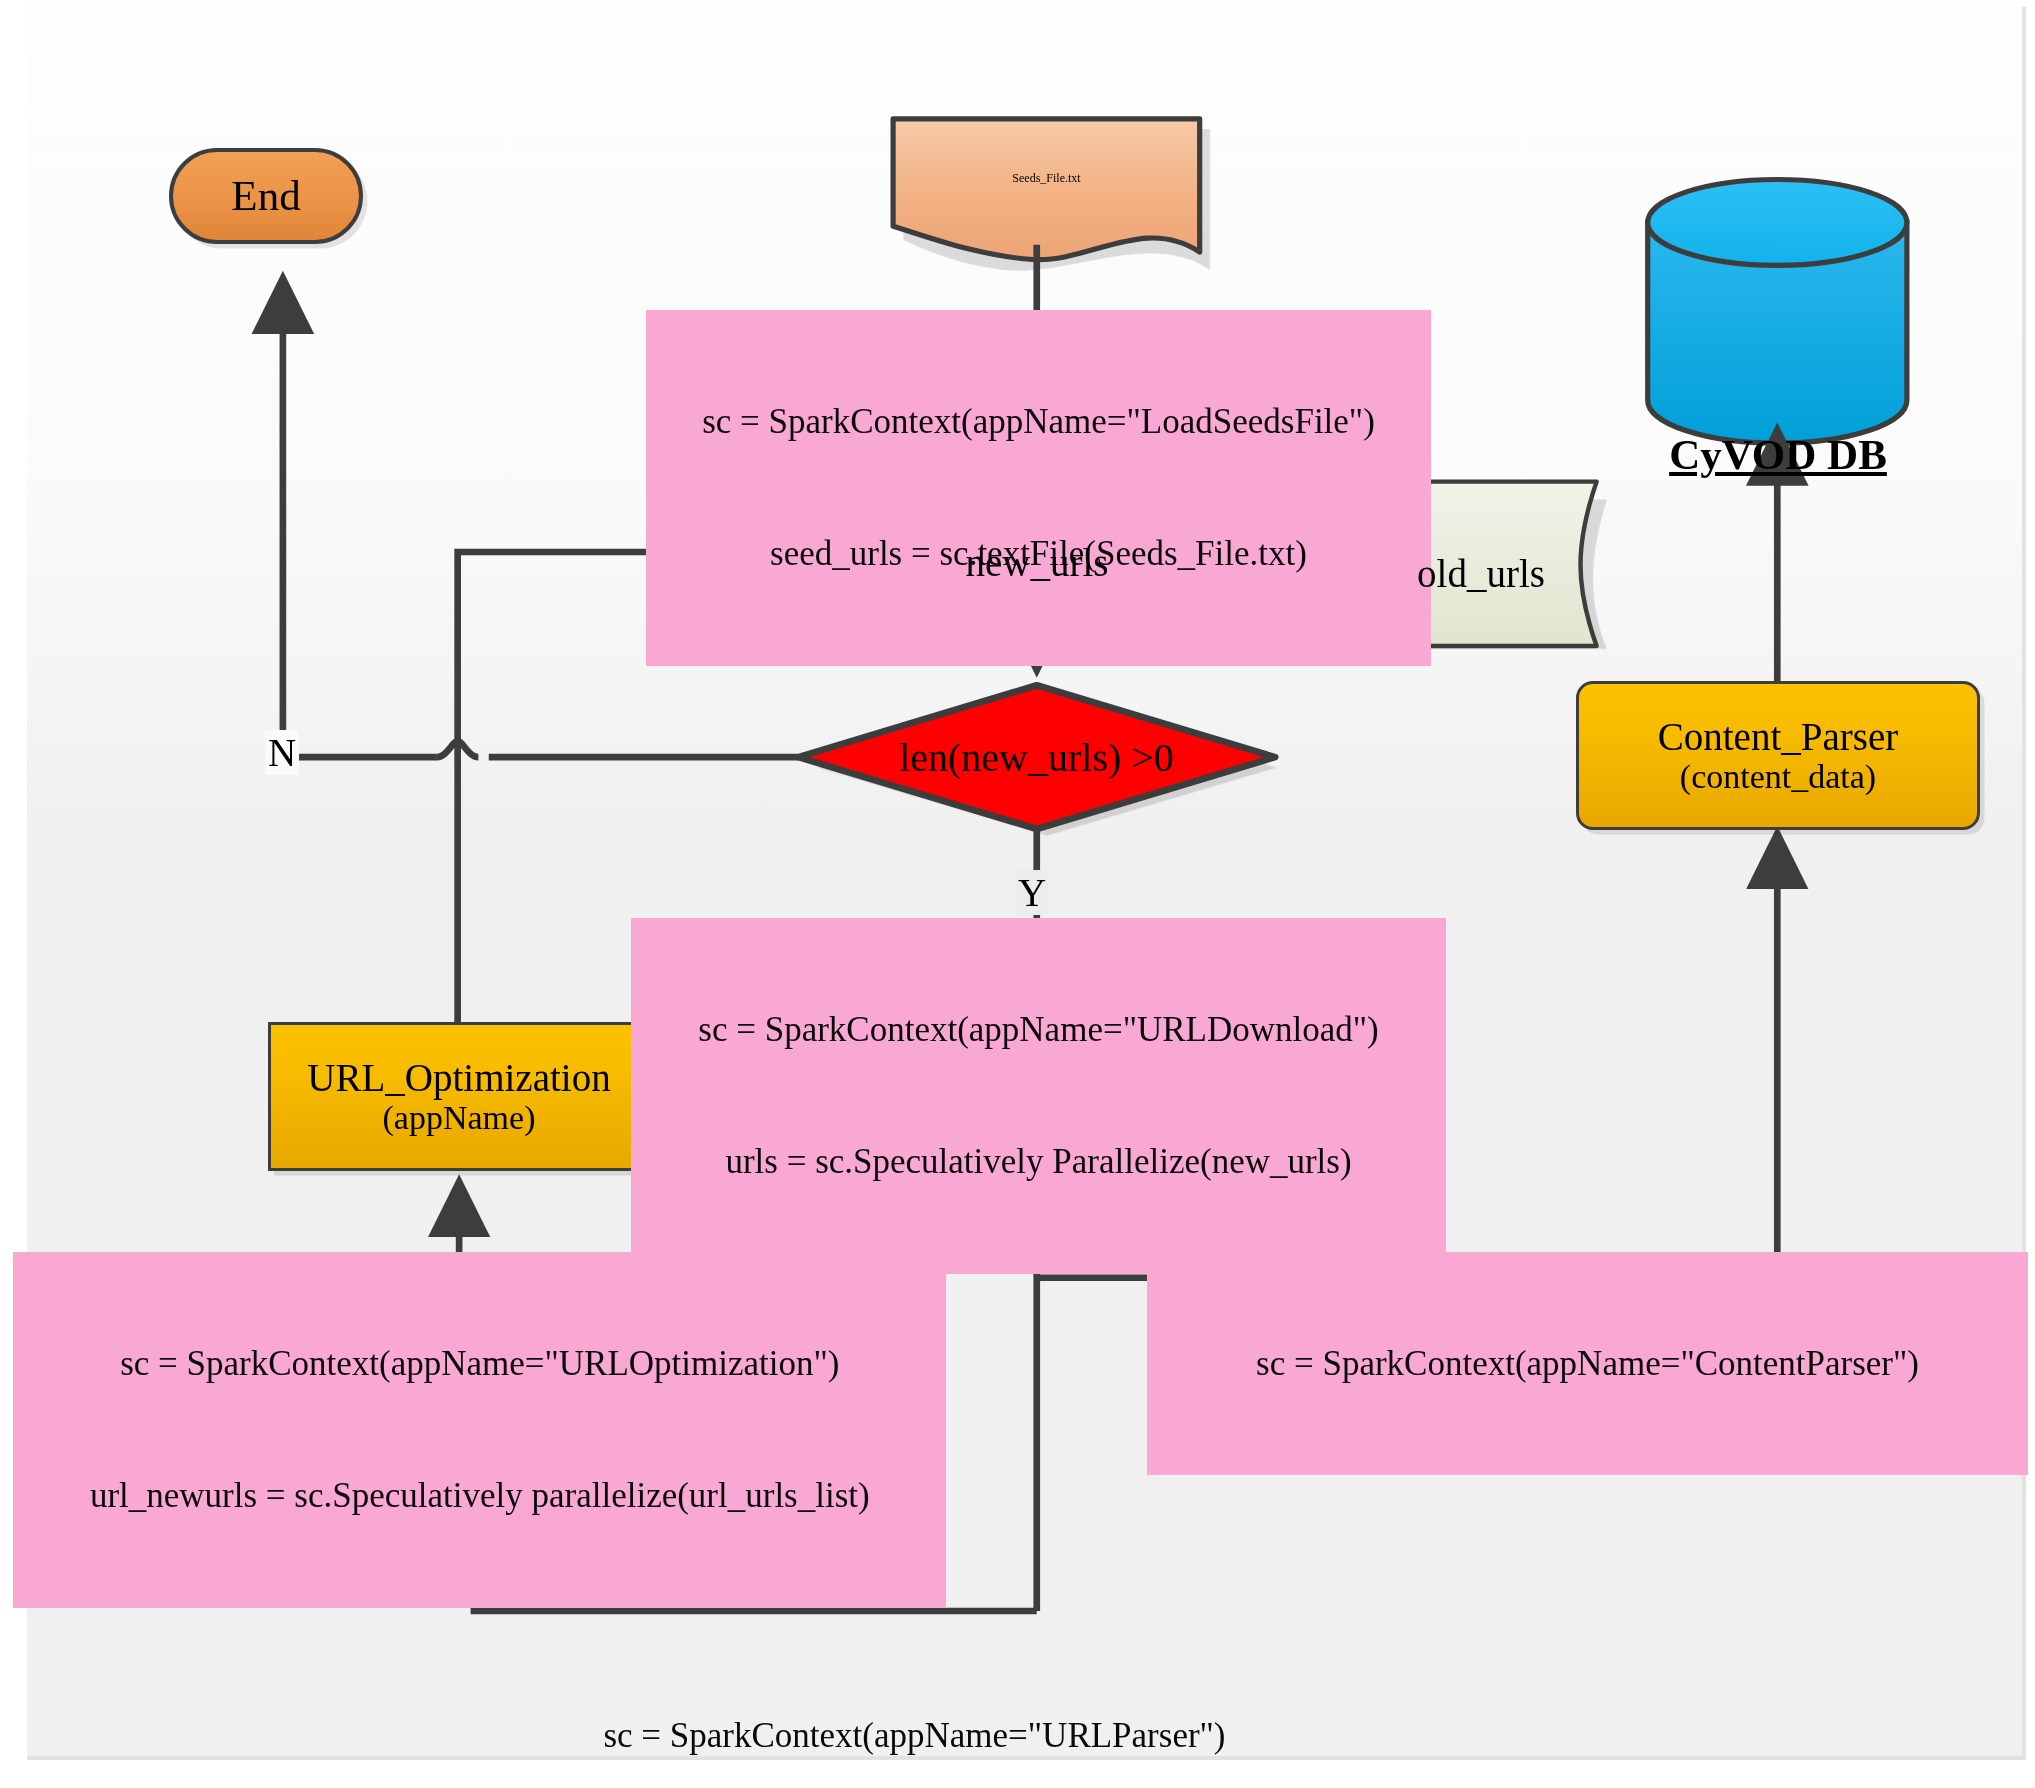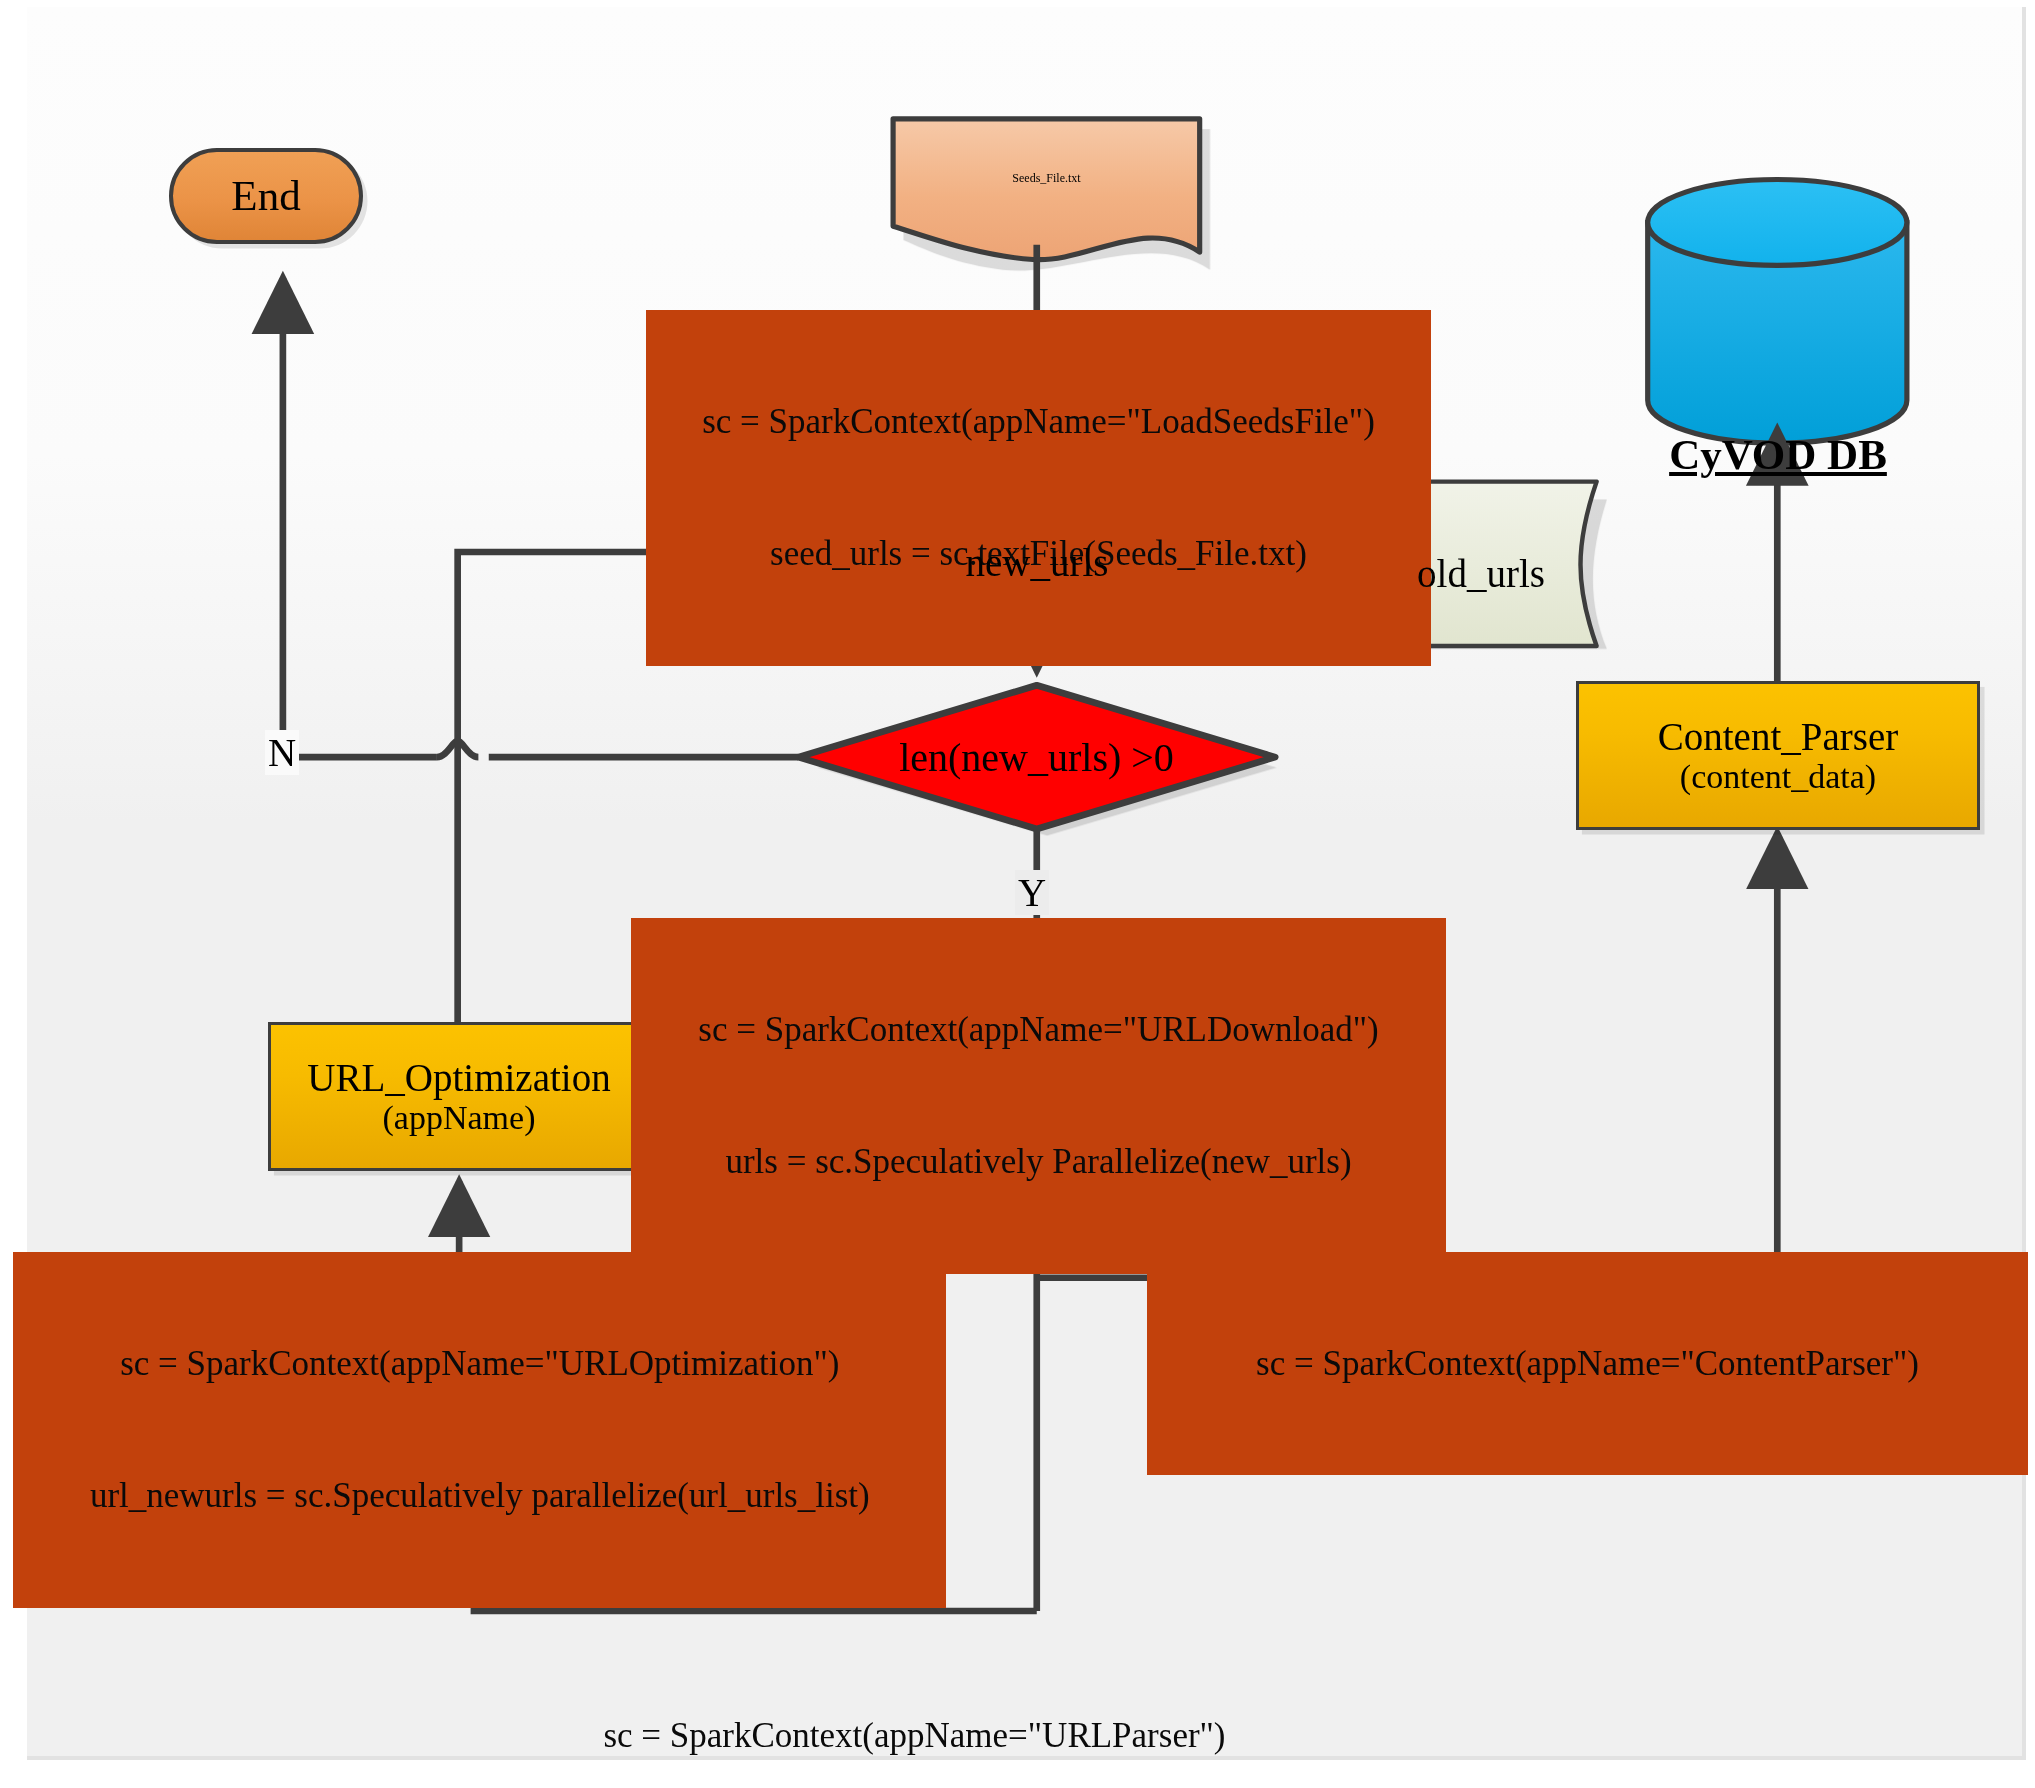--- a/index.html
+++ b/index.html
@@ -55,21 +55,21 @@
   }
 
   .dblabel{
     position:absolute;font-weight:bold;font-size:43px;color:#000;
     text-align:center;
     text-decoration:underline;
   }
 
   
   .ann{
-    position:absolute;background:#c2410c;color:#0a0a0a;
+    position:absolute;background:#f9a8d4;color:#0a0a0a;
     font-size:35px;line-height:1.26;text-align:center;white-space:pre;
     padding:1.5px 6px;box-sizing:border-box;
   }
 
   .flag{position:absolute;font-size:39px;color:#000;background:#fafafa;padding:0 3px;}
 </style>
 </head>
 <body>
 
 <div id="stage">
@@ -177,21 +177,21 @@
   <div class="node proc" style="left:268px;top:1022px;width:382px;height:149px;">
     <span>URL_Optimization</span>
     <span class="l2">(appName)</span>
   </div>
 
   <div class="node proc" style="left:287px;top:1437px;width:350px;height:149px;">
     <span>URL_Parser</span>
     <span class="l2">(url_urls_list)</span>
   </div>
 
-  <div class="node proc" style="left:1576px;top:681px;width:404px;height:149px;">
+  <div class="node proc" style="left:1576px;top:681px;width:404px;height:149px;border-radius:17px;">
     <span>Content_Parser</span>
     <span class="l2">(content_data)</span>
   </div>
 
   <div class="dblabel" style="left:1615px;top:430px;width:326px;">CyVOD DB</div>
 
   <span class="flag" style="left:265px;top:730px;">N</span>
   <span class="flag" style="left:1015px;top:870px;background:#ececec;">Y</span>
 
   <div class="ann" style="left:646px;top:310px;width:785px;">

